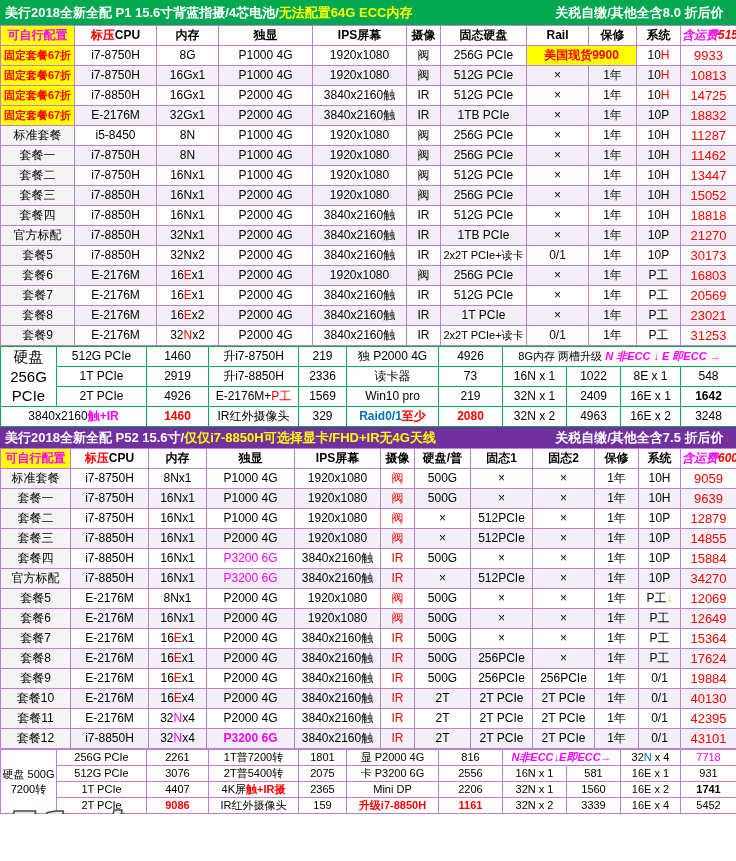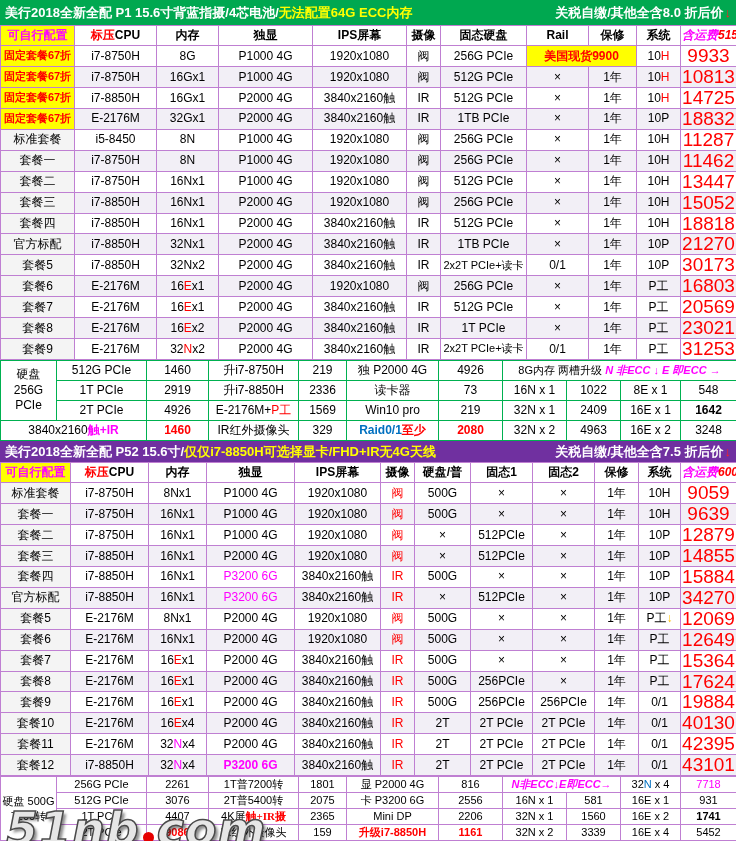--- a/index.html
+++ b/index.html
@@ -14,23 +14,23 @@
   .disc { margin-right:1px; }
   .tarrow { color:#FF2020; }
   table { border-collapse:collapse; table-layout:fixed; width:736px; }
   td { border:1px solid #bf7fd2; font-size:12px; text-align:center; padding:0 1px;
        height:20px; line-height:1.05; white-space:nowrap; overflow:hidden; color:#000; }
   thead td { font-weight:bold; }
   tr.zebra { background:#F2EFF6; }
   td.rowlabel { background:#F4F4F4; }
   td.bg-y { background:#FFFF00; }
   td.bold { font-weight:bold; }
-  td.price { color:#FF0000; font-size:19px;margin-top:40px; }
+  td.price { color:#FF0000; font-size:13px;margin-top:40px; }
   td.sm { font-size:11px; }
-  td.flabel { white-space:normal; line-height:1.3; font-size:12px; }
+  td.flabel { white-space:normal; line-height:1.3; font-size:15px; }
   #t1f td { border-color:#00B050; }
   #t2f td { height:16px; font-size:11px; }
   .watermark { position:absolute; left:6px; top:802px; z-index:5; pointer-events:none;
                font-family:"DejaVu Sans","Liberation Sans",sans-serif;
                font-size:46px; font-weight:bold; font-style:italic; letter-spacing:1px;
                color:#E6E6E6; -webkit-text-stroke:1.5px #4a4a4a;
                text-shadow:3px 3px 3px rgba(0,0,0,0.45); }
   .watermark .dot { display:inline-block; width:11px; height:11px; border-radius:50%;
                     background:#E60000; margin:0 3px 2px 3px; -webkit-text-stroke:0; }
 </style>
@@ -612,21 +612,21 @@
           <td><span>卡 P3200 6G</span></td>
           <td><span>2556</span></td>
           <td><span>16N x 1</span></td>
           <td><span>581</span></td>
           <td><span>16E x 1</span></td>
           <td><span>931</span></td>
         </tr>
         <tr>
           <td><span>1T PCIe</span></td>
           <td><span>4407</span></td>
-          <td><span>4K屏</span><span style="color: rgb(255, 0, 0); font-weight: bold; font-family: Liberation Serif, serif;">触+IR摄</span></td>
+          <td><span>4K屏</span><span style="color: rgb(255, 0, 0); font-weight: bold;">触+IR摄</span></td>
           <td><span>2365</span></td>
           <td><span>Mini DP</span></td>
           <td><span>2206</span></td>
           <td><span>32N x 1</span></td>
           <td><span>1560</span></td>
           <td><span>16E x 2</span></td>
           <td class="bold"><span>1741</span></td>
         </tr>
         <tr>
           <td><span>2T PCIe</span></td>

